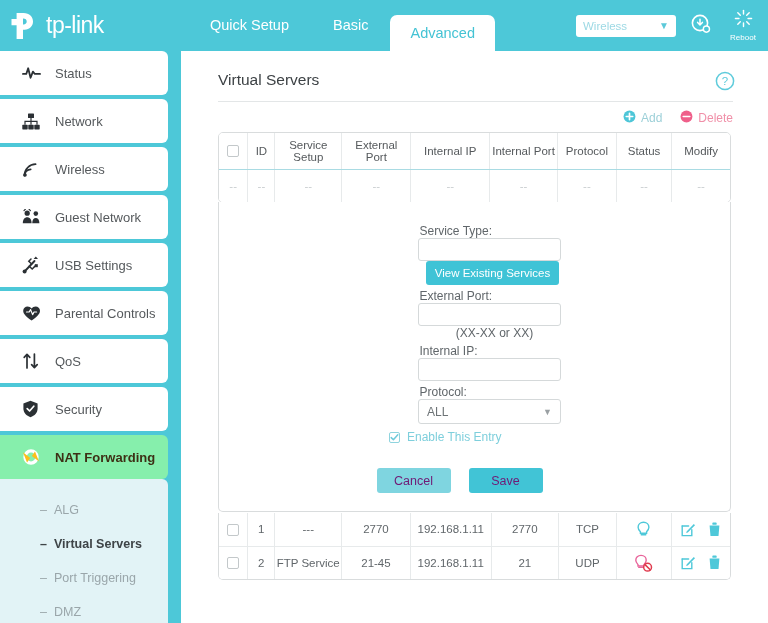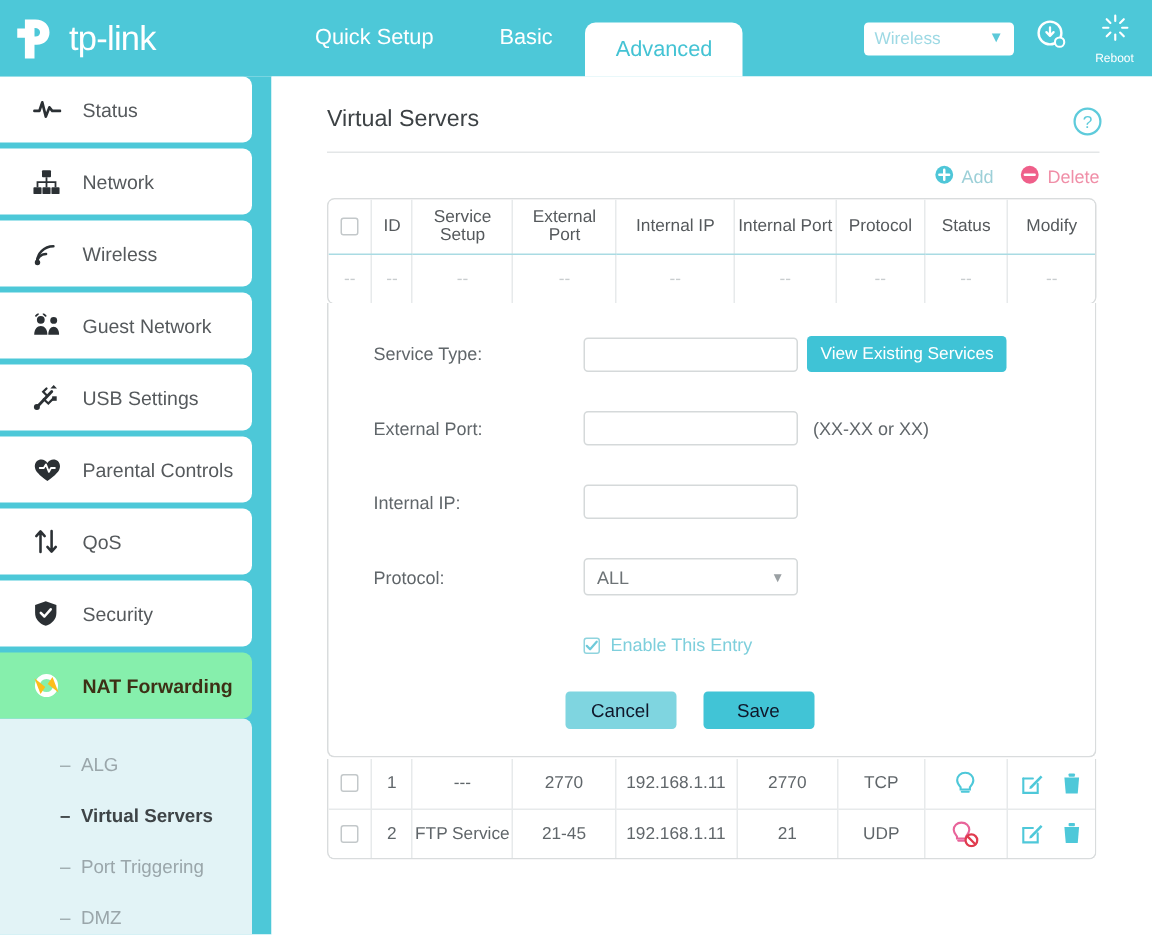--- a/index.html
+++ b/index.html
@@ -265,22 +265,23 @@
     border-top: none;
     border-radius: 0 0 5px 5px;
     padding: 22px 0 18px 0;
     background: #fff;
     position: relative;
     top: -1px;
   }
   .frow {
     display: flex;
     align-items: center;
-    margin-bottom: 26px;
+    margin-bottom: 4px;
     padding-left: 30px;
+    flex-direction: column;
   }
   .flabel {
     width: 140px;
     font-size: 12px;
     color: #60666a;
     text-align: left;
   }
   .finput {
     width: 143px; height: 23px;
     border: 1px solid #d5d9da;
@@ -348,21 +349,21 @@
   .btnrow {
     display: flex;
     justify-content: center;
     gap: 18px;
     margin-top: 24px;
     padding-right: 30px;
   }
   .btn {
     width: 74px; height: 25px;
     border-radius: 3px;
-    color: #0f172a;
+    color: #701a75;
     font-size: 12.5px;
     display: flex;
     align-items: center;
     justify-content: center;
     cursor: pointer;
   }
   .btn.cancel { background: #7fd5e0; }
   .btn.save { background: #41c4d6; }
 
   .tbl-wrap2 {

